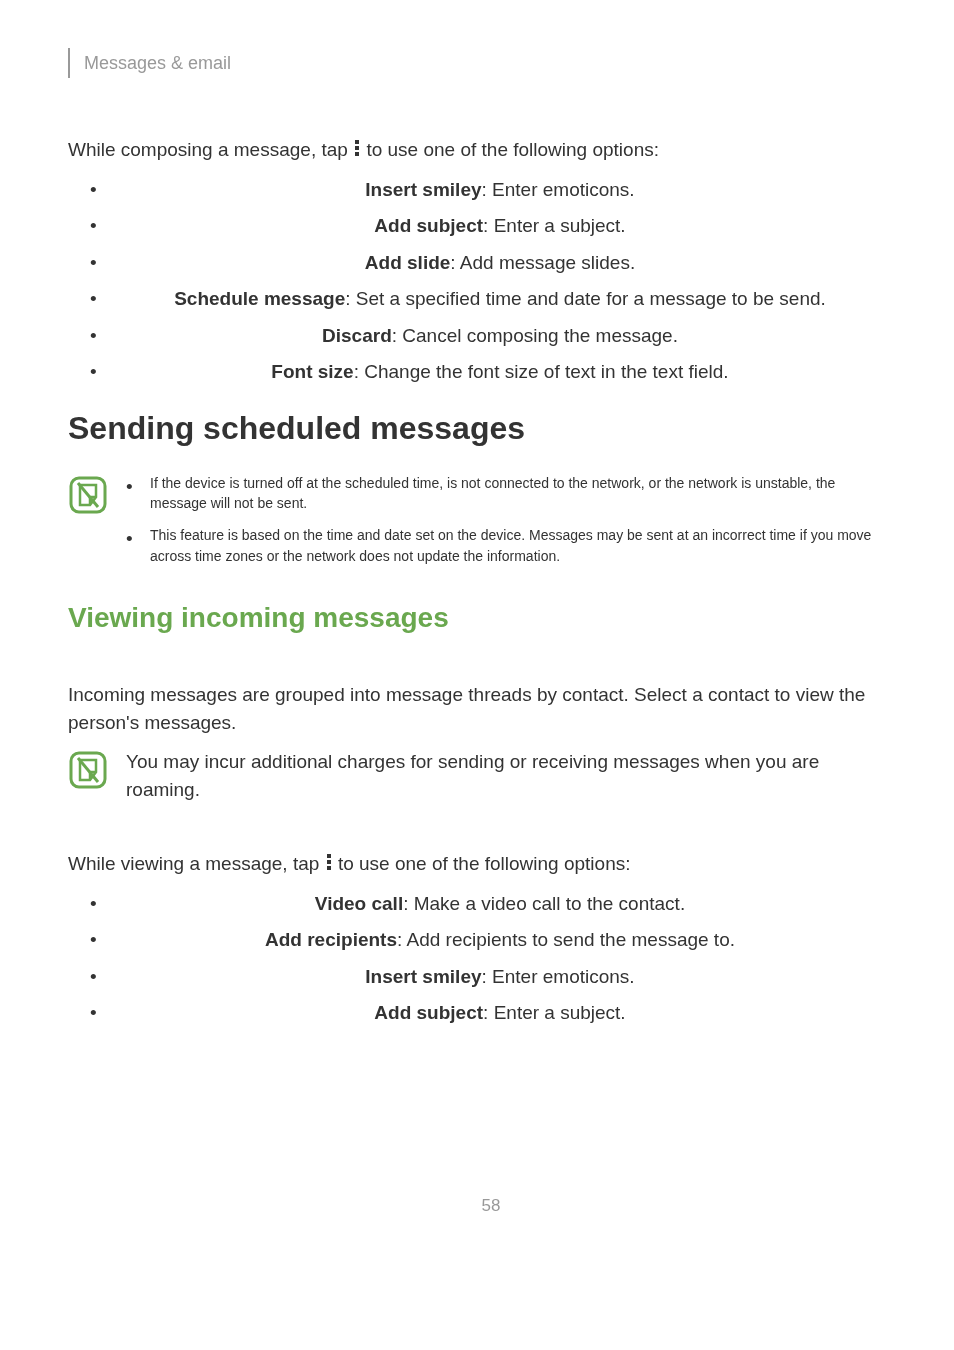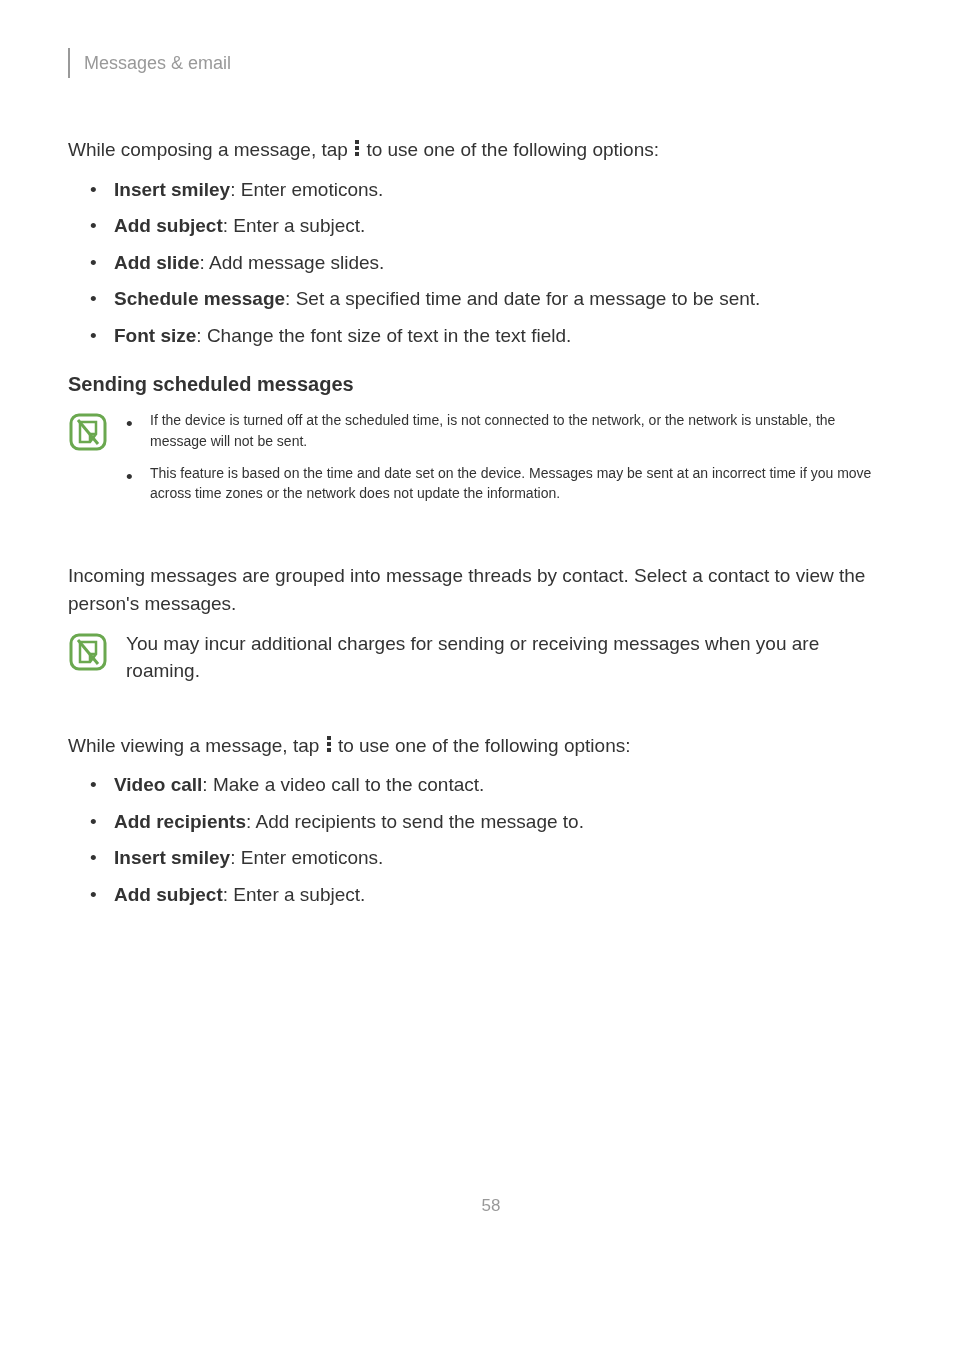--- a/index.html
+++ b/index.html
@@ -4,26 +4,26 @@
 <style>
   * { box-sizing: border-box; margin: 0; padding: 0; }
   html, body { width: 954px; height: 1350px; background: #fff; font-family: Arial, Helvetica, sans-serif; color: #333; }
   .page { width: 954px; height: 1256px; position: relative; padding: 48px 68px 0 68px; }
   .hdr { display: flex; align-items: center; margin-bottom: 58px; }
   .hdr-bar { width: 2px; height: 30px; background: #999; margin-right: 14px; }
   .hdr-text { color: #999; font-size: 18px; }
   .body-text { font-size: 19px; color: #333; line-height: 1.45; margin-top: 47px; }
   .para { margin-bottom: 12px; }
   .bullets { list-style: none; padding: 0; margin: 0 0 24px 22px; }
-  .bullets li { position: relative; padding-left: 24px; font-size: 19px; color: #333; line-height: 1.45; margin-bottom: 9px; }
+  .bullets li { position: relative; padding-left: 24px; font-size: 19px; color: #333; line-height: 1.45; margin-bottom: 9px; text-align: center; }
   .bullets li::before { content: '•'; position: absolute; left: 0; top: 0; font-size: 19px; color: #333; }
   .bold { font-weight: bold; }
   .more-icon { display: inline-block; width: 4px; vertical-align: -2px; margin: 0 2px; }
   .more-icon span { display: block; width: 4px; height: 4px; background: #333; margin-bottom: 2px; }
-  .sub-h { font-size: 20px; font-weight: bold; color: #333; margin-top: 8px; margin-bottom: 14px; }
+  .sub-h { font-size: 32px; font-weight: bold; color: #333; margin-top: 8px; margin-bottom: 26px; }
   .note-row { display: flex; align-items: flex-start; margin-bottom: 22px; }
   .note-icon { flex: 0 0 auto; margin-right: 18px; margin-top: 2px; }
   .note-list { list-style: none; padding: 0; flex: 1; }
   .note-list li { position: relative; padding-left: 24px; font-size: 14px; color: #333; line-height: 1.45; margin-bottom: 12px; }
   .note-list li::before { content: '•'; position: absolute; left: 0; top: 0; font-size: 19px; color: #333; }
   .note-para { flex: 1; font-size: 19px; color: #333; line-height: 1.45; }
   .sec-h { font-size: 28px; font-weight: bold; color: #6aa84f; margin-top: 24px; margin-bottom: 18px; }
   .footer-num { position: absolute; bottom: 40px; left: 14px; width: 954px; text-align: center; color: #999; font-size: 17px; }
 </style>
 </head>
@@ -37,41 +37,43 @@
   </div>
 
   <p class="body-text para">
     <span>While composing a message, tap </span><span class="more-icon"><span></span><span></span><span></span></span><span> to use one of the following options:</span>
   </p>
 
   <ul class="bullets">
     <li><span class="bold">Insert smiley</span><span>: Enter emoticons.</span></li>
     <li><span class="bold">Add subject</span><span>: Enter a subject.</span></li>
     <li><span class="bold">Add slide</span><span>: Add message slides.</span></li>
-    <li><span class="bold">Schedule message</span><span>: Set a specified time and date for a message to be sent.</span></li>
+    <li><span class="bold">Schedule message</span><span>: Set a specified time and date for a message to be send.</span></li>
+    <li><span class="bold">Discard</span><span>: Cancel composing the message.</span></li>
     <li><span class="bold">Font size</span><span>: Change the font size of text in the text field.</span></li>
   </ul>
 
   <h3 class="sub-h">Sending scheduled messages</h3>
 
 
   <div class="note-row">
     <div class="note-icon">
       <svg width="40" height="40" viewBox="0 0 40 40">
         <rect x="3" y="3" width="34" height="34" rx="8" fill="none" stroke="#6aa84f" stroke-width="3"></rect>
         <path d="M12 10 L28 10 L28 22 L22 30 L12 30 Z M22 30 L22 22 L28 22" fill="none" stroke="#6aa84f" stroke-width="2.5"></path>
         <path d="M10 8 L30 32" stroke="#6aa84f" stroke-width="3"></path>
       </svg>
     </div>
     <ul class="note-list">
       <li><span>If the device is turned off at the scheduled time, is not connected to the network, or the network is unstable, the message will not be sent.</span></li>
       <li><span>This feature is based on the time and date set on the device. Messages may be sent at an incorrect time if you move across time zones or the network does not update the information.</span></li>
     </ul>
   </div>
 
+  <h2 class="sec-h">Viewing incoming messages</h2>
 
   <p class="body-text para">Incoming messages are grouped into message threads by contact. Select a contact to view the person's messages.</p>
 
   <div class="note-row">
     <div class="note-icon">
       <svg width="40" height="40" viewBox="0 0 40 40">
         <rect x="3" y="3" width="34" height="34" rx="8" fill="none" stroke="#6aa84f" stroke-width="3"></rect>
         <path d="M12 10 L28 10 L28 22 L22 30 L12 30 Z M22 30 L22 22 L28 22" fill="none" stroke="#6aa84f" stroke-width="2.5"></path>
         <path d="M10 8 L30 32" stroke="#6aa84f" stroke-width="3"></path>
       </svg>

